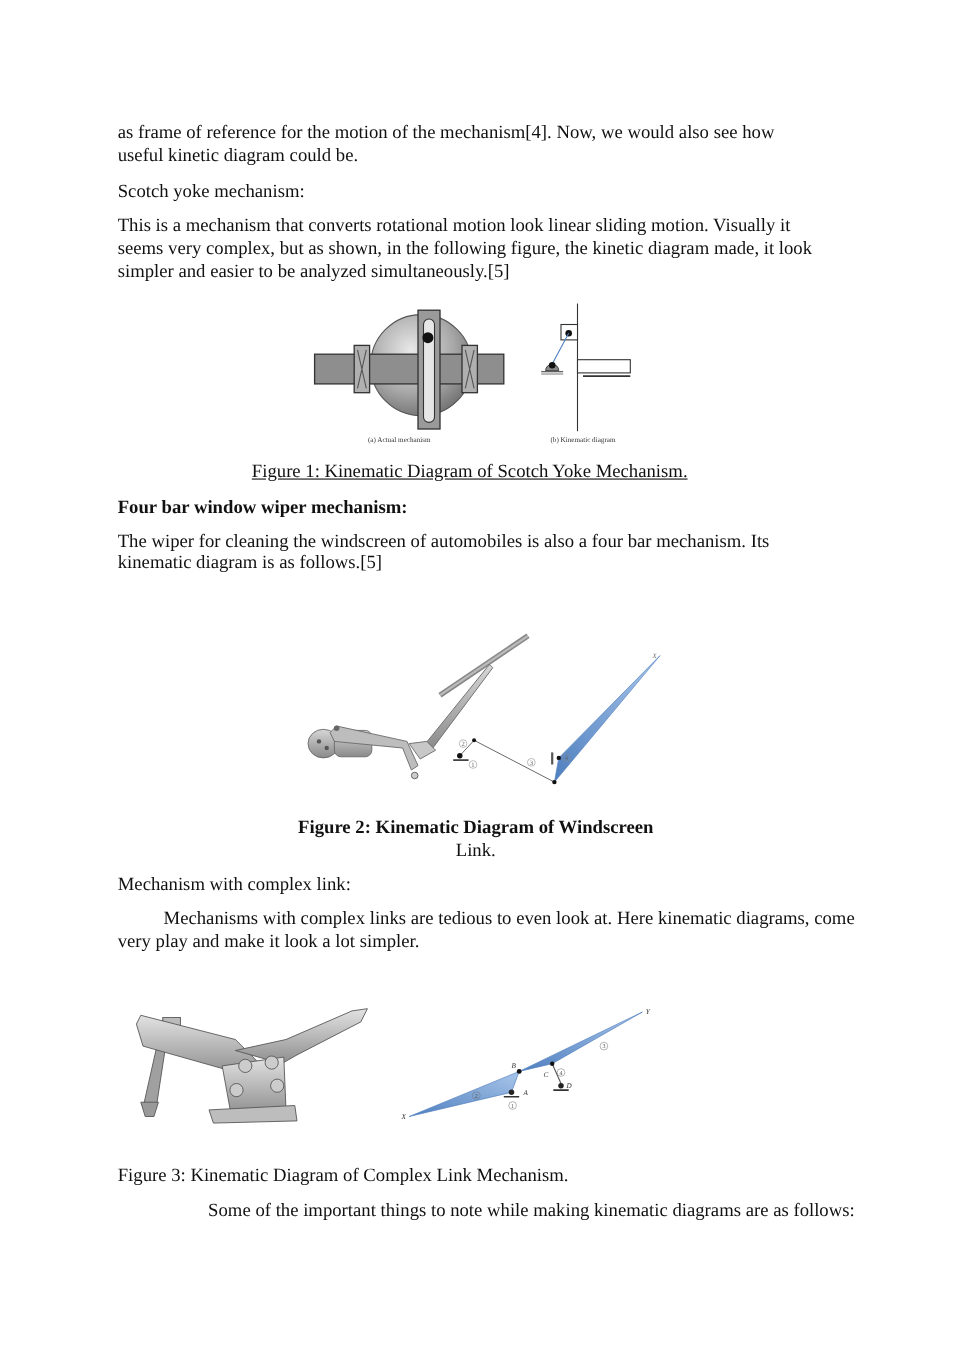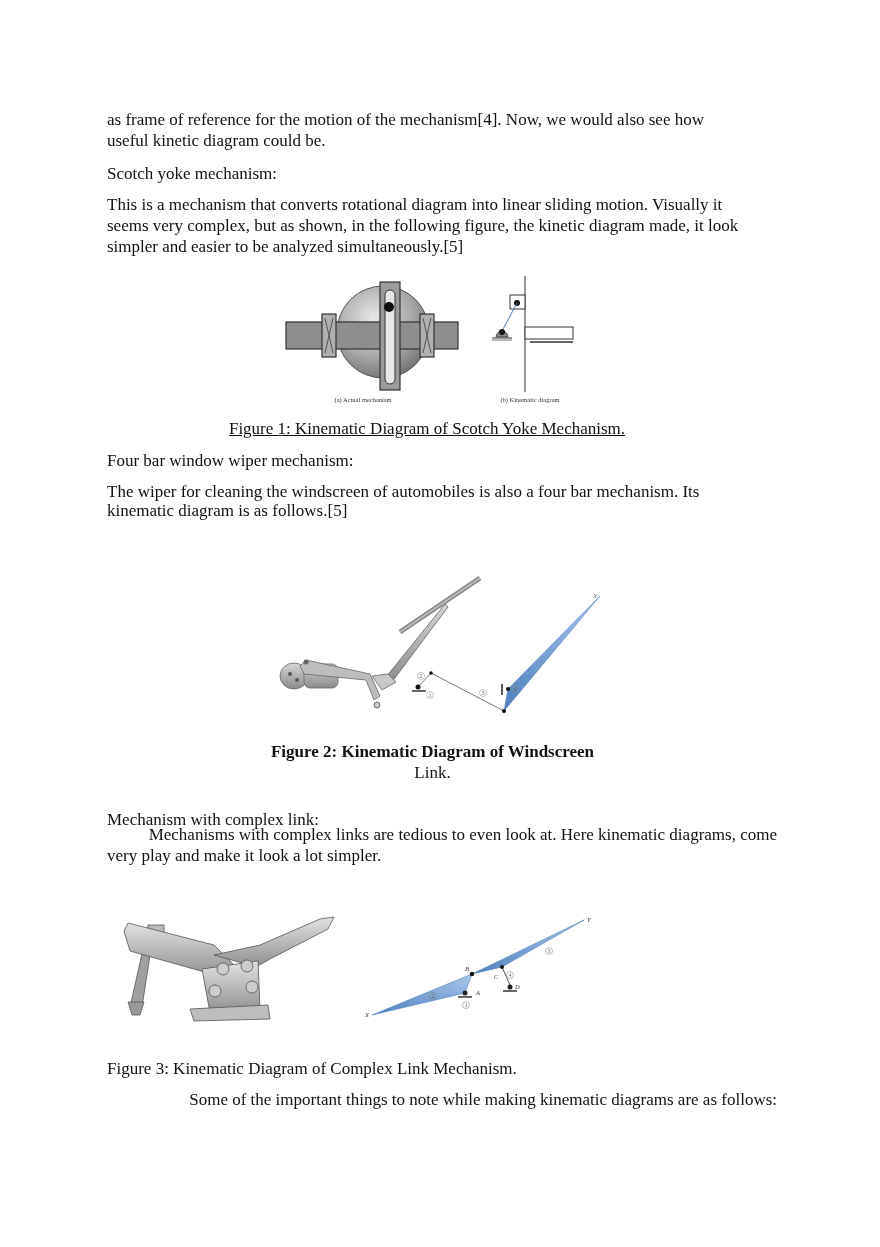--- a/index.html
+++ b/index.html
@@ -9,21 +9,21 @@
     .cap { position: absolute; font-size: 17px; line-height: 21px; text-align: center; margin: 0; }
     .fig { position: absolute; }
     svg text { font-family: "Liberation Serif", "DejaVu Serif", serif; }
   </style>
 </head>
 <body>
 
 <p class="p" style="top:109px;">as frame of reference for the motion of the mechanism[4]. Now, we would also see how</p>
 <p class="p" style="top:130px;">useful kinetic diagram could be.</p>
 <p class="p" style="top:163px;">Scotch yoke mechanism:</p>
-<p class="p" style="top:194px;">This is a mechanism that converts rotational diagram into linear sliding motion. Visually it</p>
+<p class="p" style="top:194px;">This is a mechanism that converts rotational motion look linear sliding motion. Visually it</p>
 <p class="p" style="top:215px;">seems very complex, but as shown, in the following figure, the kinetic diagram made, it look</p>
 <p class="p" style="top:236px;">simpler and easier to be analyzed simultaneously.[5]</p>
 
 <div class="fig" style="left:280px; top:274px; width:310px; height:134px;">
   <svg width="310" height="134" viewBox="0 0 310 134">
     <defs>
       <radialGradient id="discGrad" cx="40%" cy="35%" r="70%">
         <stop offset="0" stop-color="#e8e8e8"></stop>
         <stop offset="0.6" stop-color="#a8a8a8"></stop>
         <stop offset="1" stop-color="#6f6f6f"></stop>
@@ -54,21 +54,21 @@
       <line x1="212" y1="66" x2="232" y2="66" stroke="#bbb" stroke-width="2"></line>
       <rect x="245" y="53" width="48" height="12" fill="#fff" stroke="#333" stroke-width="1"></rect>
       <line x1="250" y1="68" x2="293" y2="68" stroke="#333" stroke-width="1.5"></line>
       <text x="250" y="128" font-size="6.5" text-anchor="middle" fill="#333">(b) Kinematic diagram</text>
     </g>
   </svg>
 </div>
 
 <p class="cap" style="top:418px; left:107px; width:640px;text-decoration:underline;">Figure 1: Kinematic Diagram of Scotch Yoke Mechanism.</p>
 
-<p class="p" style="top:450px;">Four bar window wiper mechanism:</p>
+<p class="p" style="top:450px;font-weight:bold;">Four bar window wiper mechanism:</p>
 <p class="p" style="top:481px;">The wiper for cleaning the windscreen of automobiles is also a four bar mechanism. Its</p>
 <p class="p" style="top:500px;">kinematic diagram is as follows.[5]</p>
 
 <div class="fig" style="left:270px; top:570px; width:340px; height:150px;">
   <svg width="340" height="150" viewBox="0 0 340 150">
     <defs>
       <linearGradient id="blueGrad" x1="0" y1="1" x2="1" y2="0">
         <stop offset="0" stop-color="#4f7fbf"></stop>
         <stop offset="1" stop-color="#a9c6ea"></stop>
       </linearGradient>
@@ -111,21 +111,21 @@
         <text x="245" y="121">4</text>
         <text x="325" y="28" font-style="italic">X</text>
       </g>
     </g>
   </svg>
 </div>
 
 <p class="cap" style="top:741px; left:190px; width:485px;font-weight:bold;">Figure 2: Kinematic Diagram of Windscreen</p>
 <p class="cap" style="top:762px; left:190px; width:485px;">Link.</p>
 
-<p class="p" style="top:793px;margin-top:16px;">Mechanism with complex link:</p>
+<p class="p" style="top:793px;">Mechanism with complex link:</p>
 <p class="p" style="top:824px;text-align:right;">Mechanisms with complex links are tedious to even look at. Here kinematic diagrams, come</p>
 <p class="p" style="top:845px;">very play and make it look a lot simpler.</p>
 
 <div class="fig" style="left:110px; top:905px; width:500px; height:130px;">
   <svg width="500" height="130" viewBox="0 0 500 130">
     <defs>
       <linearGradient id="clampGrad" x1="0" y1="0" x2="0" y2="1">
         <stop offset="0" stop-color="#e2e2e2"></stop>
         <stop offset="1" stop-color="#8f8f8f"></stop>
       </linearGradient>

